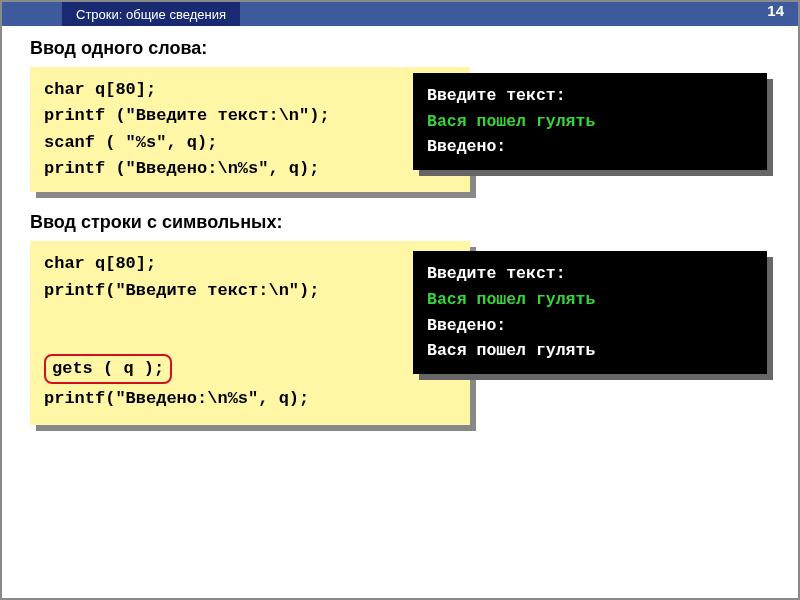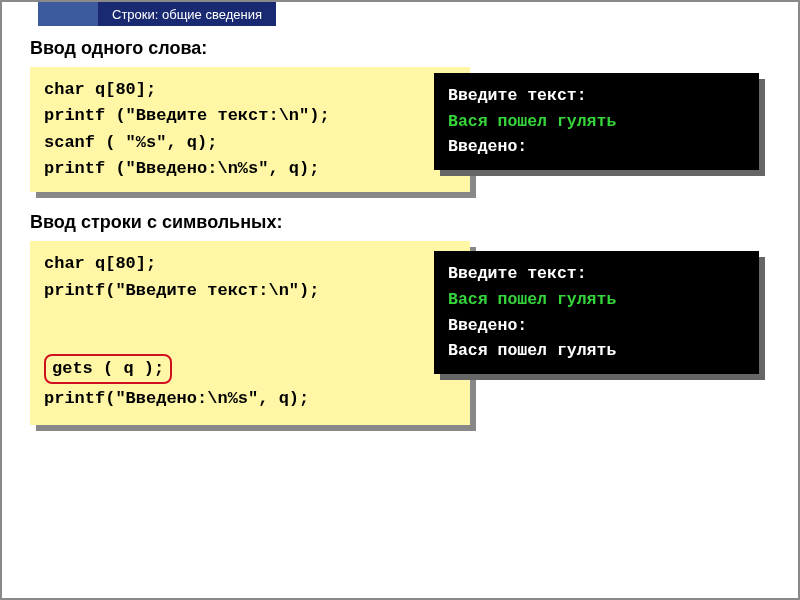--- a/index.html
+++ b/index.html
@@ -13,21 +13,20 @@
   .slide {
     position: relative;
     width: 100%;
     height: 100%;
     border: 2px solid #8a8a8a;
     background: #fff;
   }
   .topbar {
     display: flex;
     height: 24px;
-    padding-left: 36px;
   }
   .topbar-left {
     width: 60px;
     background: #3d5a9c;
   }
   .topbar-tab {
     background: #1a2a72;
     color: #fff;
     font-size: 13px;
     padding: 3px 14px;
@@ -86,23 +85,23 @@
     padding: 10px 14px;
     font-family: "Courier New", monospace;
     font-size: 17px;
     font-weight: 700;
     line-height: 1.55;
     color: #000;
     z-index: 2;
   }
   .console-box {
     position: absolute;
-    right: 11px;
+    right: 3px;
     top: 6px;
-    width: 325px;
+    width: 354px;
     z-index: 5;
   }
   .console-shadow {
     position: absolute;
     top: 6px; left: 6px; right: -6px; bottom: -6px;
     background: #666;
     z-index: 0;
   }
   .console-inner {
     position: relative;
@@ -128,20 +127,21 @@
   .row2 .code-box { width: 440px; min-height: 130px; }
   .row2 .console-box { top: 10px; }
 </style>
 </head>
 <body>
 
 <div class="slide">
   <div class="topbar">
     <div class="topbar-left"></div>
     <div class="topbar-tab">Строки: общие сведения</div>
+    <div class="topbar-fill">14</div>
   </div>
 
   <div class="content">
 
     <div class="section-label">Ввод одного слова:</div>
 
     <div class="row">
       <div class="code-box">
         <div class="code-shadow"></div>
         <div class="code-inner">

